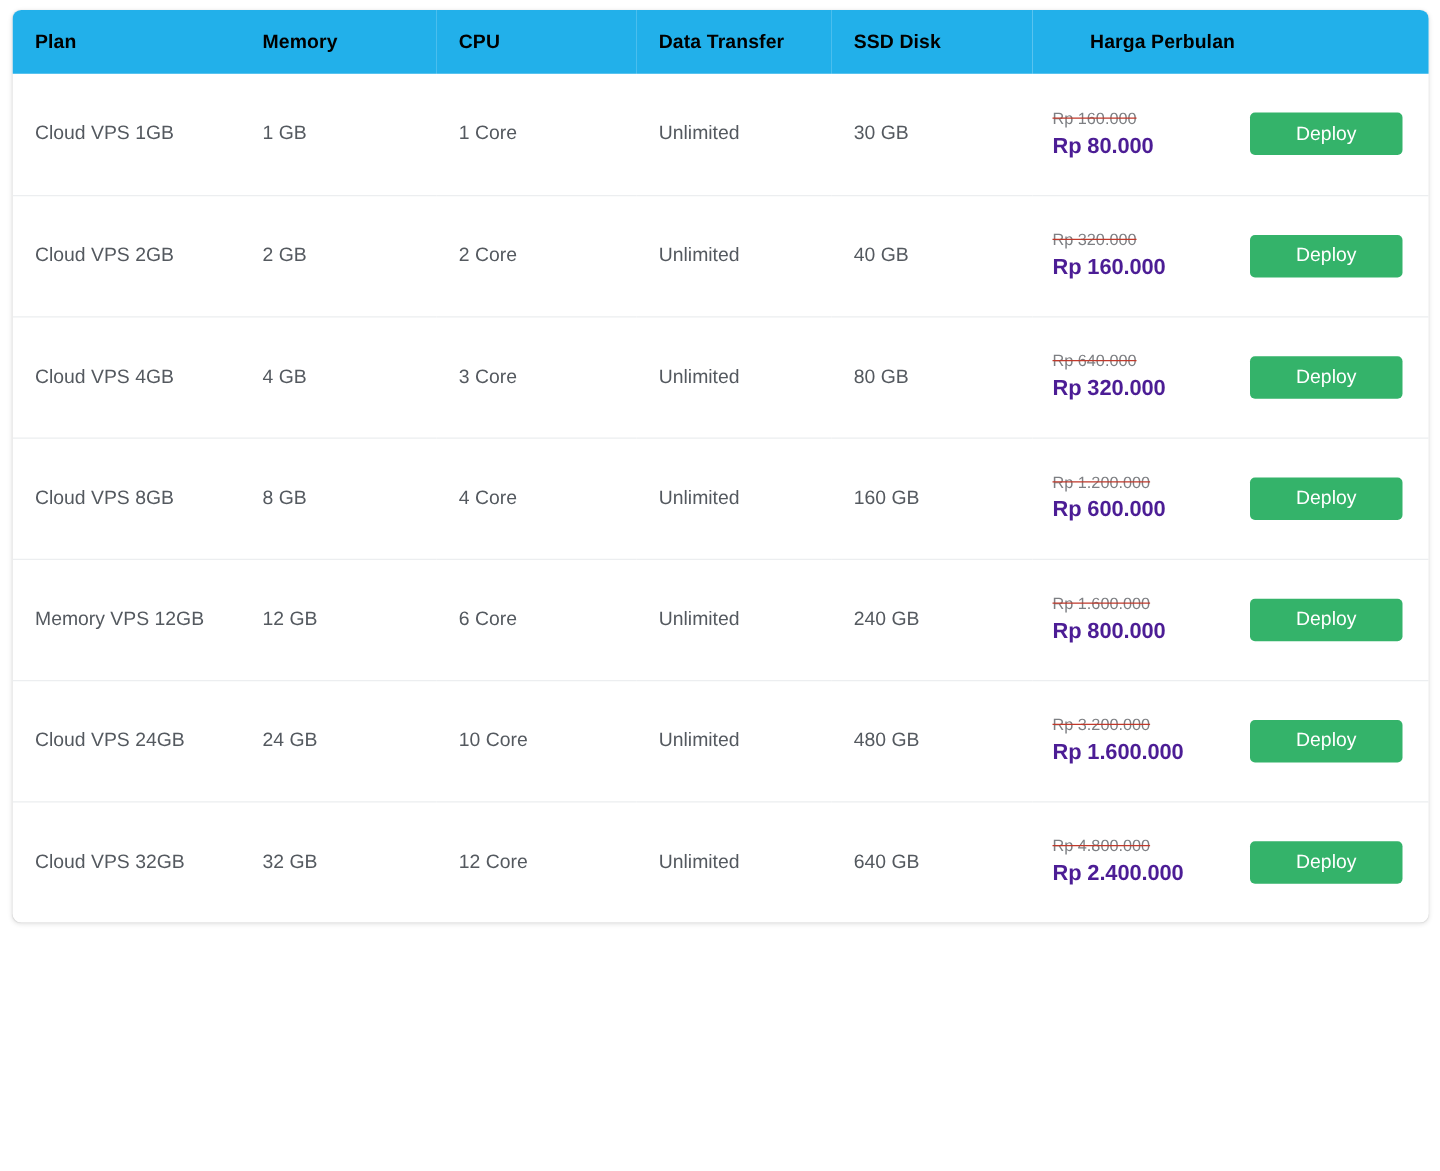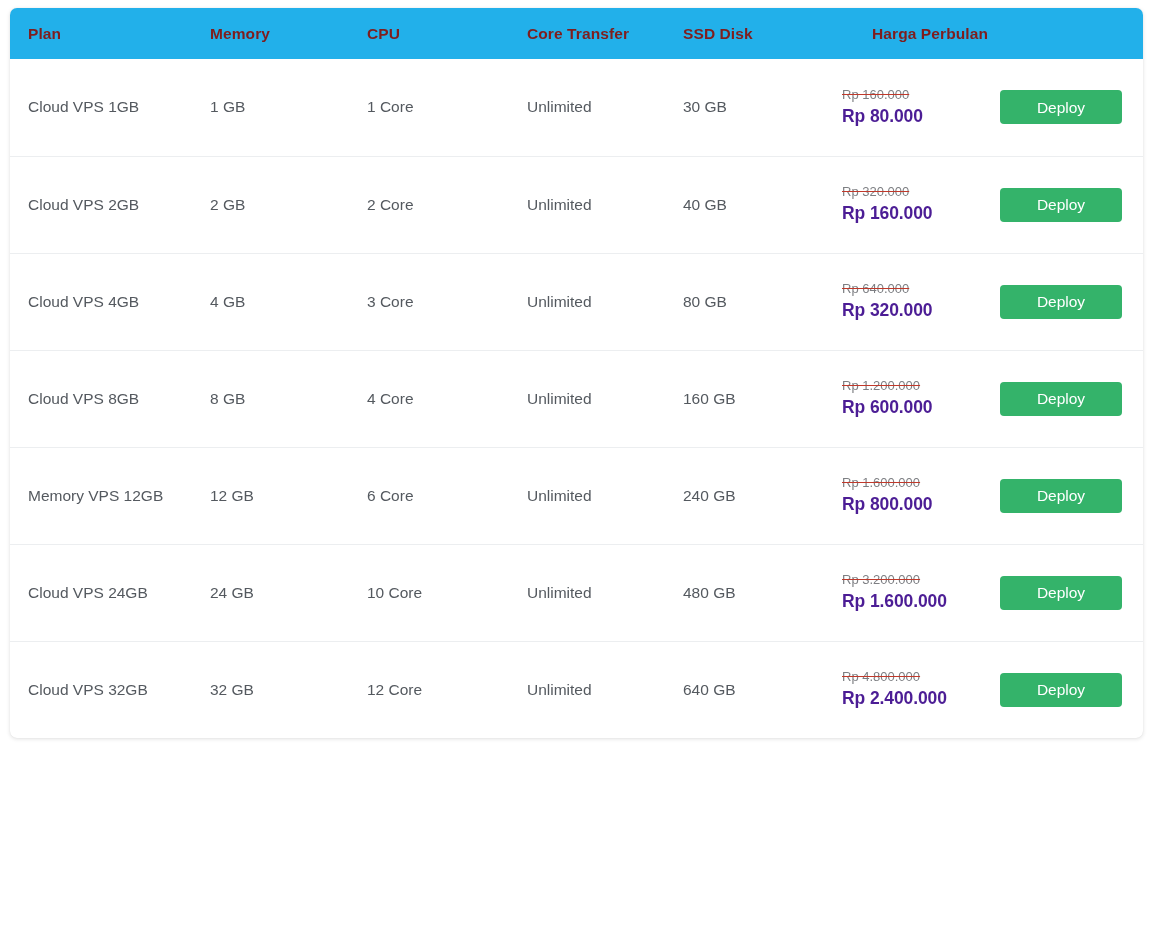--- a/index.html
+++ b/index.html
@@ -36,21 +36,21 @@
     width: 100%;
     border-collapse: collapse;
     table-layout: fixed;
   }
 
   thead tr {
     background: #22b0ea;
   }
 
   thead th {
-    color: #7f1d1d;
+    color: #000000;
     font-size: 15.5px;
     font-weight: bold;
     text-align: left;
     padding: 0;
     height: 51px;
     vertical-align: middle;
     letter-spacing: 0.1px;
   }
 
   
@@ -133,21 +133,21 @@
           <th class="col-plan">
             <div class="th-inner">Plan</div>
           </th>
           <th class="col-memory">
             <div class="th-inner">Memory</div>
           </th>
           <th class="col-cpu">
             <div class="th-inner">CPU</div>
           </th>
           <th class="col-transfer">
-            <div class="th-inner">Core Transfer</div>
+            <div class="th-inner">Data Transfer</div>
           </th>
           <th class="col-ssd">
             <div class="th-inner">SSD Disk</div>
           </th>
           <th class="col-price">
             <div class="th-inner">Harga Perbulan</div>
           </th>
           <th class="col-action">
             <div class="th-inner"></div>
           </th>

